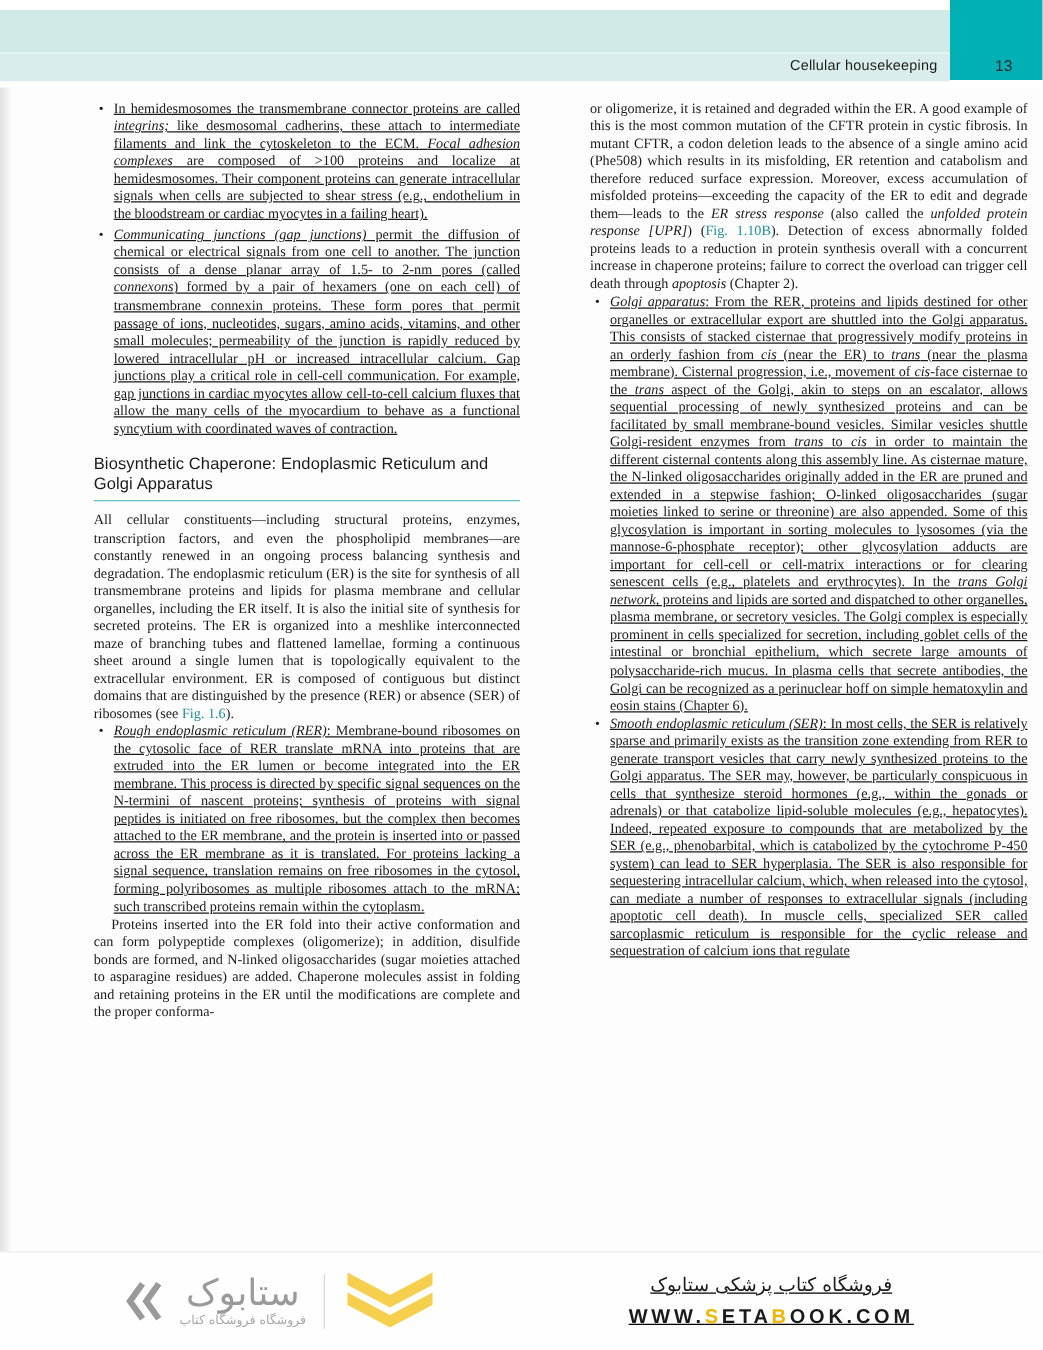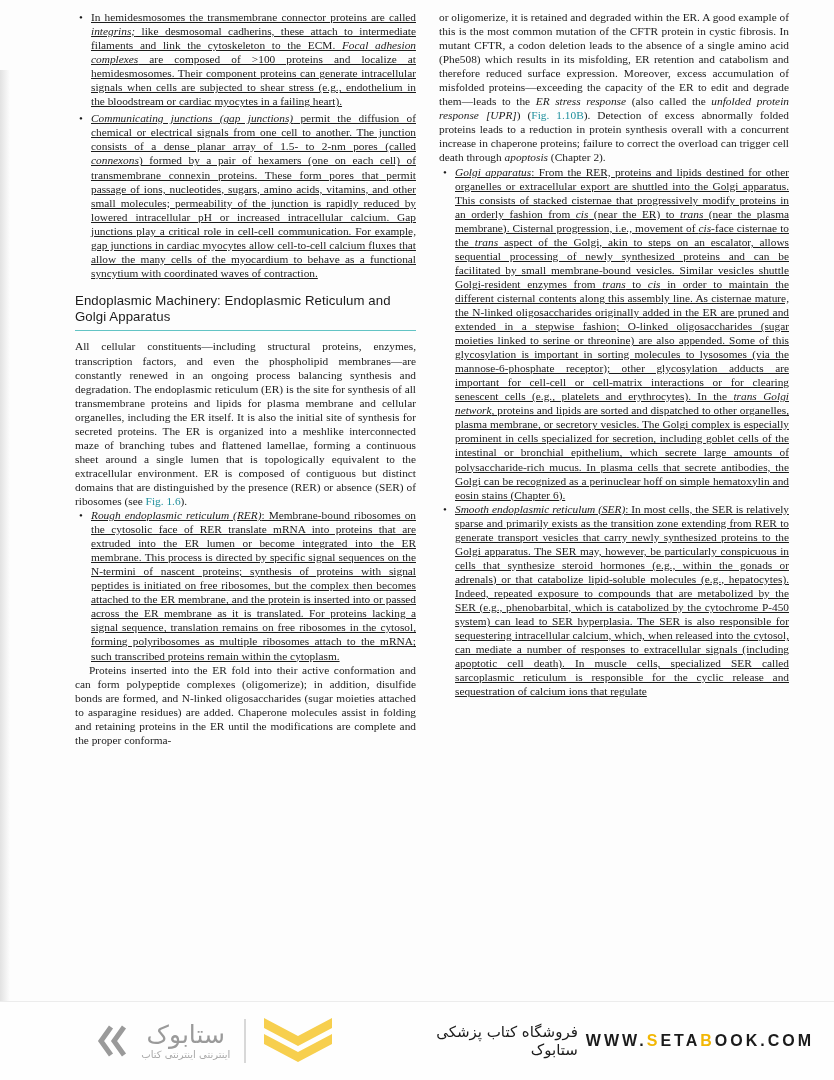--- a/index.html
+++ b/index.html
@@ -68,21 +68,21 @@
   }
   .cols{
     display:flex;
     gap:23px;
     align-items:flex-start;
   }
   .col{
     width:341px;
     flex:0 0 341px;
   }
-  .col.right{width:350px;flex:0 0 350px;}
+  .col.right{width:350px;flex:0 0 350px;margin-left:33px;}
 
   
   p{
     margin:0;
     font-size:11.35px;
     line-height:14.05px;
     text-align:justify;
     text-justify:inter-word;
     color:#1b1b1b;
     hyphens:none;
@@ -151,46 +151,47 @@
     box-sizing:border-box;
   }
   .logo-wordmark{
     display:flex;
     flex-direction:column;
     align-items:center;
     gap:2px;
   }
   .logo-fa{
     font-family:"DejaVu Sans", sans-serif;
-    font-size:25px;
+    font-size:29px;
     color:#9a9a9a;
     direction:rtl;
     line-height:1;
     letter-spacing:-1px;
   }
   .logo-sub{
     font-family:"DejaVu Sans", sans-serif;
     font-size:10px;
     color:#a8a8a8;
     direction:rtl;
   }
   .logo-divider{
     width:1.5px;height:44px;background:#d8d8d8;
   }
   .chev{
     display:block;
   }
   .footer-right{
     flex:1 1 auto;
     display:flex;
-    flex-direction:row;
+    flex-direction:column;
     align-items:center;
     justify-content:center;
     gap:8px;
     padding-right:20px;
+    text-decoration:underline;
   }
   .footer-fa{
     font-family:"DejaVu Sans", sans-serif;
     font-size:15px;
     color:#1b1b1b;
     direction:rtl;
   }
   .footer-url{
     font-family:"Liberation Sans", sans-serif;
     font-size:16px;
@@ -208,41 +209,48 @@
     left:0;top:70px;bottom:78px;width:10px;
     background:linear-gradient(to right,#e2e2e2,rgba(255,255,255,0));
     pointer-events:none;
   }
 </style>
 </head>
 <body>
 
 <div class="page">
 
+  <div class="runhead">
+    <div class="runhead-band"></div>
+    <div class="runhead-band-lower"></div>
+    <div class="runhead-tab"></div>
+    <div class="runhead-title">Cellular housekeeping</div>
+    <div class="runhead-folio">13</div>
+  </div>
 
   <div class="page-shade"></div>
 
   <div class="content">
     <div class="cols">
 
       <div class="col left">
 
         <div class="bullet">
           <span class="dot">•</span>
           <span class="btext">In hemidesmosomes the transmembrane connector proteins are called <i>integrins;</i> like desmosomal cadherins, these attach to intermediate filaments and link the cytoskeleton to the ECM. <i>Focal adhesion complexes</i> are composed of &gt;100 proteins and localize at hemidesmosomes. Their component proteins can generate intracellular signals when cells are subjected to shear stress (e.g., endothelium in the bloodstream or cardiac myocytes in a failing heart).</span>
         </div>
 
         <div class="gap-sm"></div>
 
         <div class="bullet">
           <span class="dot">•</span>
           <span class="btext"><i>Communicating junctions (gap junctions)</i> permit the diffusion of chemical or electrical signals from one cell to another. The junction consists of a dense planar array of 1.5- to 2-nm pores (called <i>connexons</i>) formed by a pair of hexamers (one on each cell) of transmembrane connexin proteins. These form pores that permit passage of ions, nucleotides, sugars, amino acids, vitamins, and other small molecules; permeability of the junction is rapidly reduced by lowered intracellular pH or increased intracellular calcium. Gap junctions play a critical role in cell-cell communication. For example, gap junctions in cardiac myocytes allow cell-to-cell calcium fluxes that allow the many cells of the myocardium to behave as a functional syncytium with coordinated waves of contraction.</span>
         </div>
 
-        <h2 class="sec-head">Endoplasmic Machinery: Endoplasmic Reticulum and Golgi Apparatus</h2>
+        <h2 class="sec-head">Biosynthetic Chaperone: Endoplasmic Reticulum and Golgi Apparatus</h2>
         <div class="sec-rule"></div>
 
         <p><b>All cellular constituents—including structural proteins, enzymes, transcription factors, and even the phospholipid membranes—are constantly renewed in an ongoing process balancing synthesis and degradation.</b> The endoplasmic reticulum (ER) is the site for synthesis of all transmembrane proteins and lipids for plasma membrane and cellular organelles, including the ER itself. It is also the initial site of synthesis for secreted proteins. The ER is organized into a meshlike interconnected maze of branching tubes and flattened lamellae, forming a continuous sheet around a single lumen that is topologically equivalent to the extracellular environment. ER is composed of contiguous but distinct domains that are distinguished by the presence (RER) or absence (SER) of ribosomes (see <span class="xref">Fig. 1.6</span>).</p>
 
         <div class="bullet">
           <span class="dot">•</span>
           <span class="btext"><i>Rough endoplasmic reticulum (RER)</i>: Membrane-bound ribosomes on the cytosolic face of RER translate mRNA into proteins that are extruded into the ER lumen or become integrated into the ER membrane. This process is directed by specific signal sequences on the N-termini of nascent proteins; synthesis of proteins with signal peptides is initiated on free ribosomes, but the complex then becomes attached to the ER membrane, and the protein is inserted into or passed across the ER membrane as it is translated. For proteins lacking a signal sequence, translation remains on free ribosomes in the cytosol, forming polyribosomes as multiple ribosomes attach to the mRNA; such transcribed proteins remain within the cytoplasm.</span>
         </div>
 
         <p class="indent">Proteins inserted into the ER fold into their active conformation and can form polypeptide complexes (oligomerize); in addition, disulfide bonds are formed, and N-linked oligosaccharides (sugar moieties attached to asparagine residues) are added. Chaperone molecules assist in folding and retaining proteins in the ER until the modifications are complete and the proper conforma-</p>
@@ -272,21 +280,21 @@
 
       <span>
         <svg class="chev" width="30" height="34" viewBox="0 0 30 34" aria-hidden="true">
           <path d="M14 3 L4 17 L14 31" fill="none" stroke="#9a9a9a" stroke-width="5"></path>
           <path d="M27 3 L17 17 L27 31" fill="none" stroke="#9a9a9a" stroke-width="5"></path>
         </svg>
       </span>
 
       <div class="logo-wordmark">
         <div class="logo-fa">ستابوک</div>
-        <div class="logo-sub">اینترنتی اینترنتی کتاب</div>
+        <div class="logo-sub">فروشگاه فروشگاه کتاب</div>
       </div>
 
       <div class="logo-divider"></div>
 
       <span>
         <svg width="76" height="50" viewBox="0 0 76 50" aria-hidden="true">
           <path d="M4 4 L38 22 L72 4 L72 14 L38 32 L4 14 Z" fill="#f7cf4e"></path>
           <path d="M4 20 L38 38 L72 20 L72 30 L38 48 L4 30 Z" fill="#f7cf4e"></path>
         </svg>
       </span>

